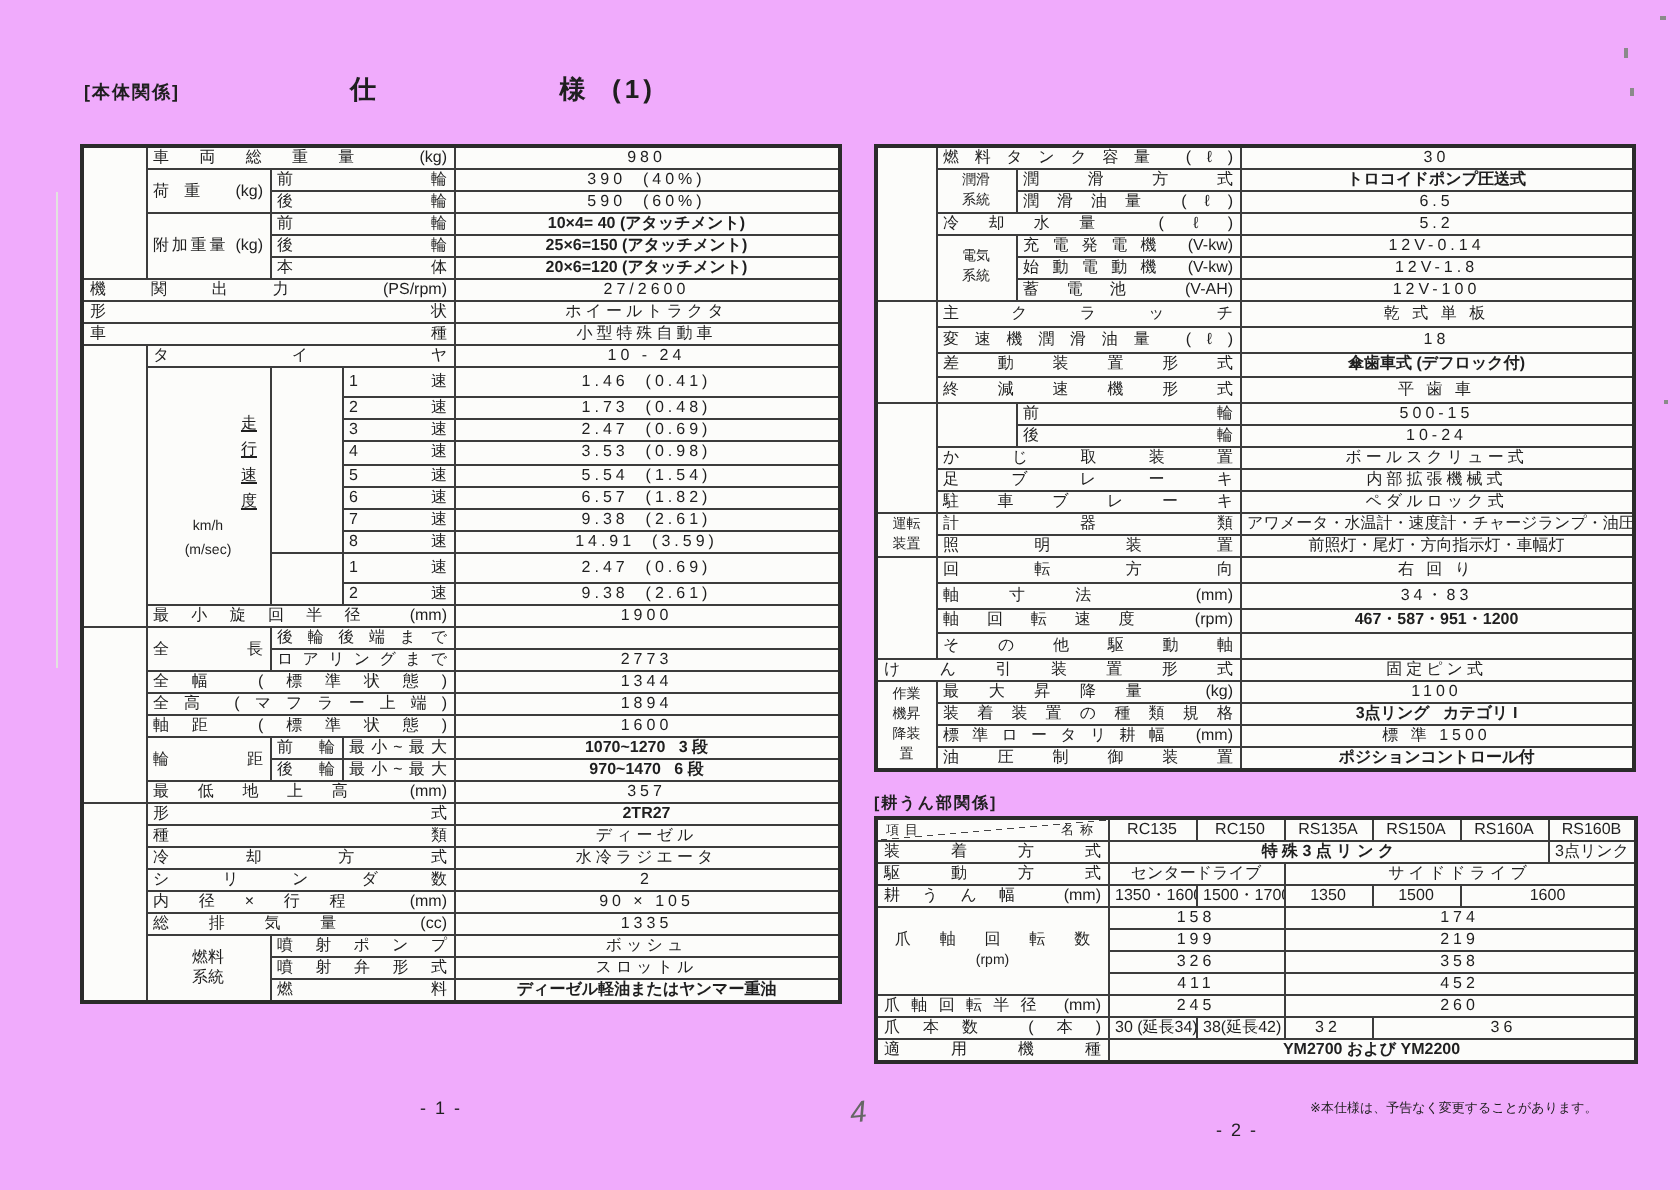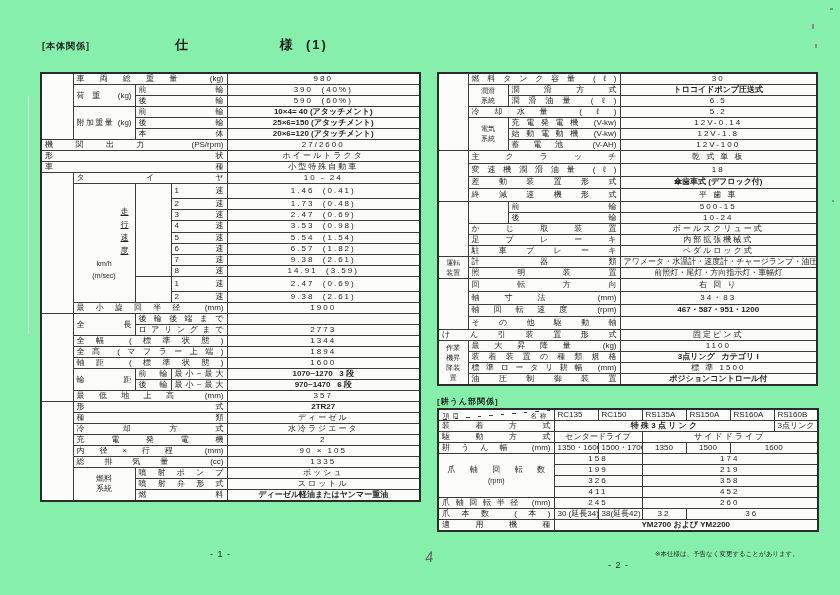--- a/index.html
+++ b/index.html
@@ -1,16 +1,16 @@
 <!DOCTYPE html>
 <html><head>
 <meta charset="utf-8">
 <style>
   html,body{margin:0;padding:0;background:#ffffff;}
-  #scan{position:relative;width:840px;height:595px;background:#86efac;overflow:hidden;
+  #scan{position:relative;width:840px;height:595px;background:#f0abfc;overflow:hidden;
         font-family:"Liberation Sans","DejaVu Sans",sans-serif;color:#1f1f1f;}
   .abs{position:absolute;}
   .tag{font-size:9px;font-weight:bold;letter-spacing:1px;}
   .ptitle{font-size:13px;font-weight:bold;white-space:pre;letter-spacing:2px;}
   table.spec{position:absolute;border-collapse:collapse;table-layout:fixed;border:2px solid #2b2b2b;background:#fcfcfa;}
   table.spec td{border:1px solid #3c3c3c;font-size:8px;line-height:10px;padding:0 3px;
                 height:11px;overflow:hidden;vertical-align:middle;box-sizing:border-box;}
   table#t2 td{height:10px;}
   table#t3 td{height:11px;}
   .j{text-align:justify;text-align-last:justify;white-space:nowrap;}
@@ -28,21 +28,21 @@
   .lhC{line-height:44px;}
   .lhD{line-height:34px;}
   .lhE{line-height:13px;text-decoration:underline;}
   .lhF{line-height:11px;}
   .lhG{line-height:10px;}
   .vstack{display:flex;flex-direction:column;align-items:center;justify-content:center;gap:2px;}
   .vstack .u{font-size:7px;letter-spacing:0;}
   .diag{position:relative;padding:0;background:linear-gradient(to bottom right,transparent 49.4%,#444 49.4%,#444 50.8%,transparent 50.8%);}
   .diag .tl{position:absolute;top:1px;left:4px;font-size:6.5px;letter-spacing:3px;}
   .diag .tr{position:absolute;top:1px;right:4px;font-size:6.5px;letter-spacing:3px;}
-  .models{font-size:7.5px;letter-spacing:0;}
+  .models{font-size:7.5px;text-align:center;letter-spacing:0;}
   .foot{font-size:9px;letter-spacing:1px;}
   .note{font-size:6.5px;letter-spacing:0;}
   .pencil{font-size:15px;color:#666;transform:rotate(-6deg);font-style:italic;}
   .speck{position:absolute;background:#8a8a8a;}
   .edgeline{position:absolute;width:1px;background:#e2e2de;}
 </style>
 </head>
 <body>
 
 <div id="scan">
@@ -200,21 +200,21 @@
     </tr>
     <tr>
           <td colspan="3" class="j">種類</td>
           <td class="v">ディーゼル</td>
         </tr>
     <tr>
           <td colspan="3" class="j">冷却方式</td>
           <td class="v">水冷ラジエータ</td>
         </tr>
     <tr>
-          <td colspan="3" class="j">充電発電機</td>
+          <td colspan="3" class="j">シリンダ数</td>
           <td class="v">2</td>
         </tr>
     <tr>
           <td colspan="3" class="j">内径×行程 (mm)</td>
           <td class="v">90 × 105</td>
         </tr>
     <tr>
           <td colspan="3" class="j">総排気量 (cc)</td>
           <td class="v">1335</td>
         </tr>

